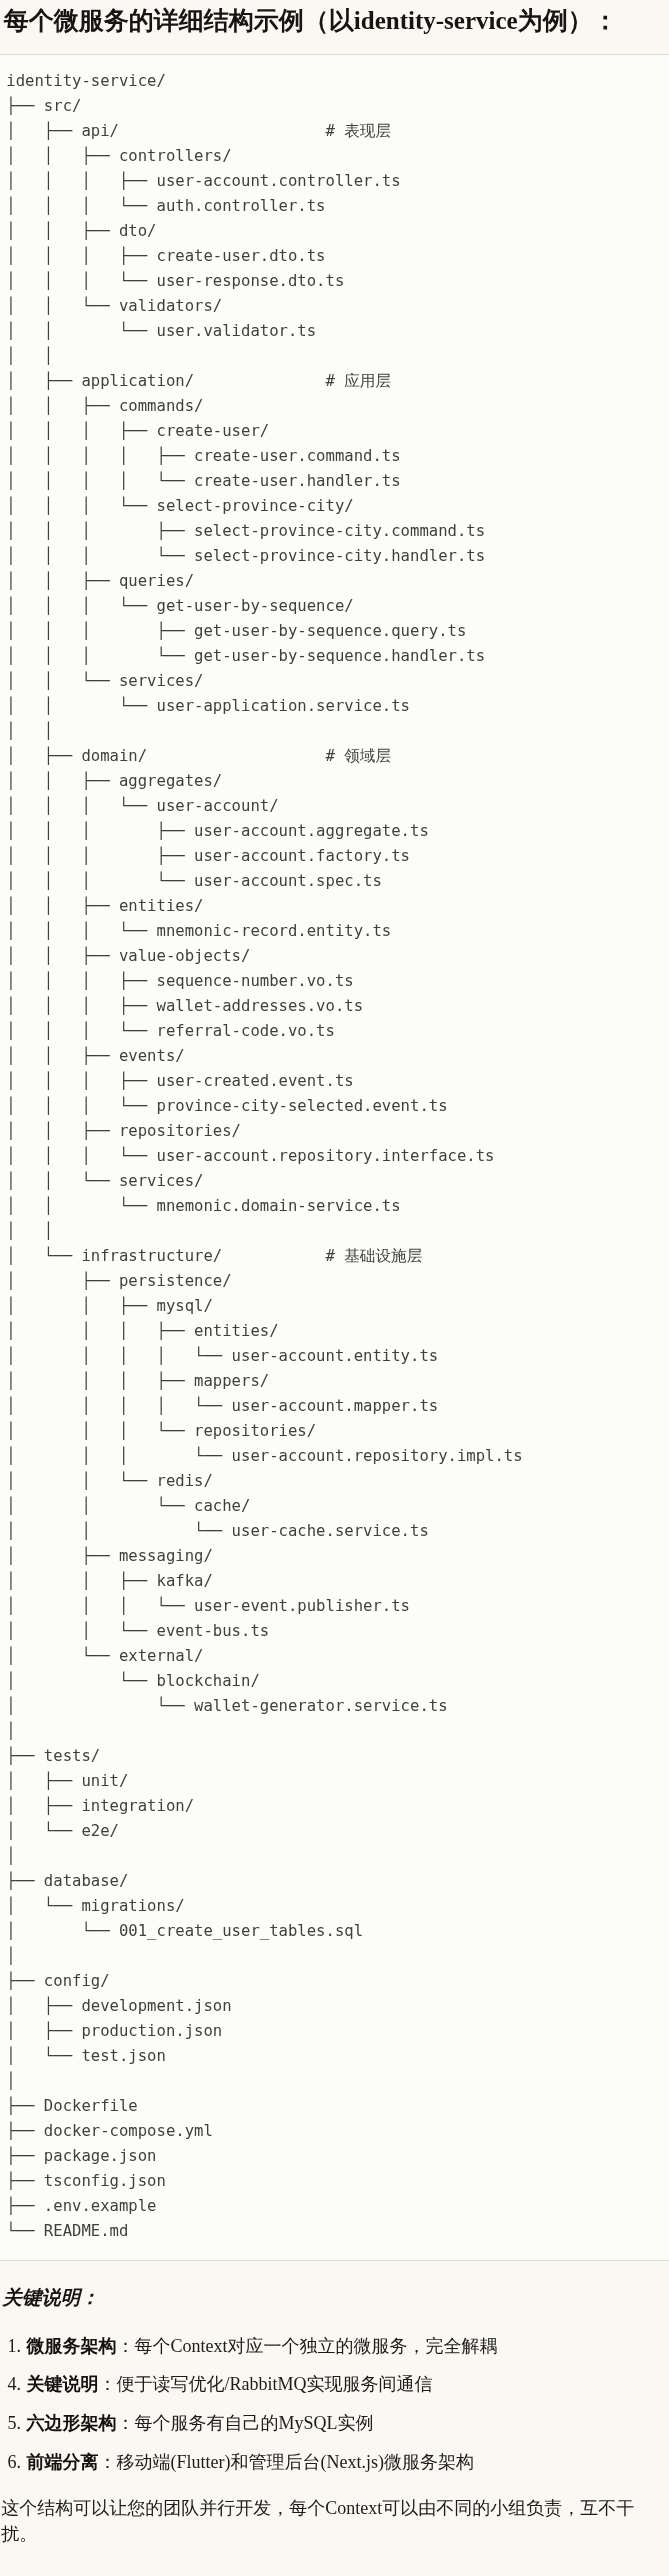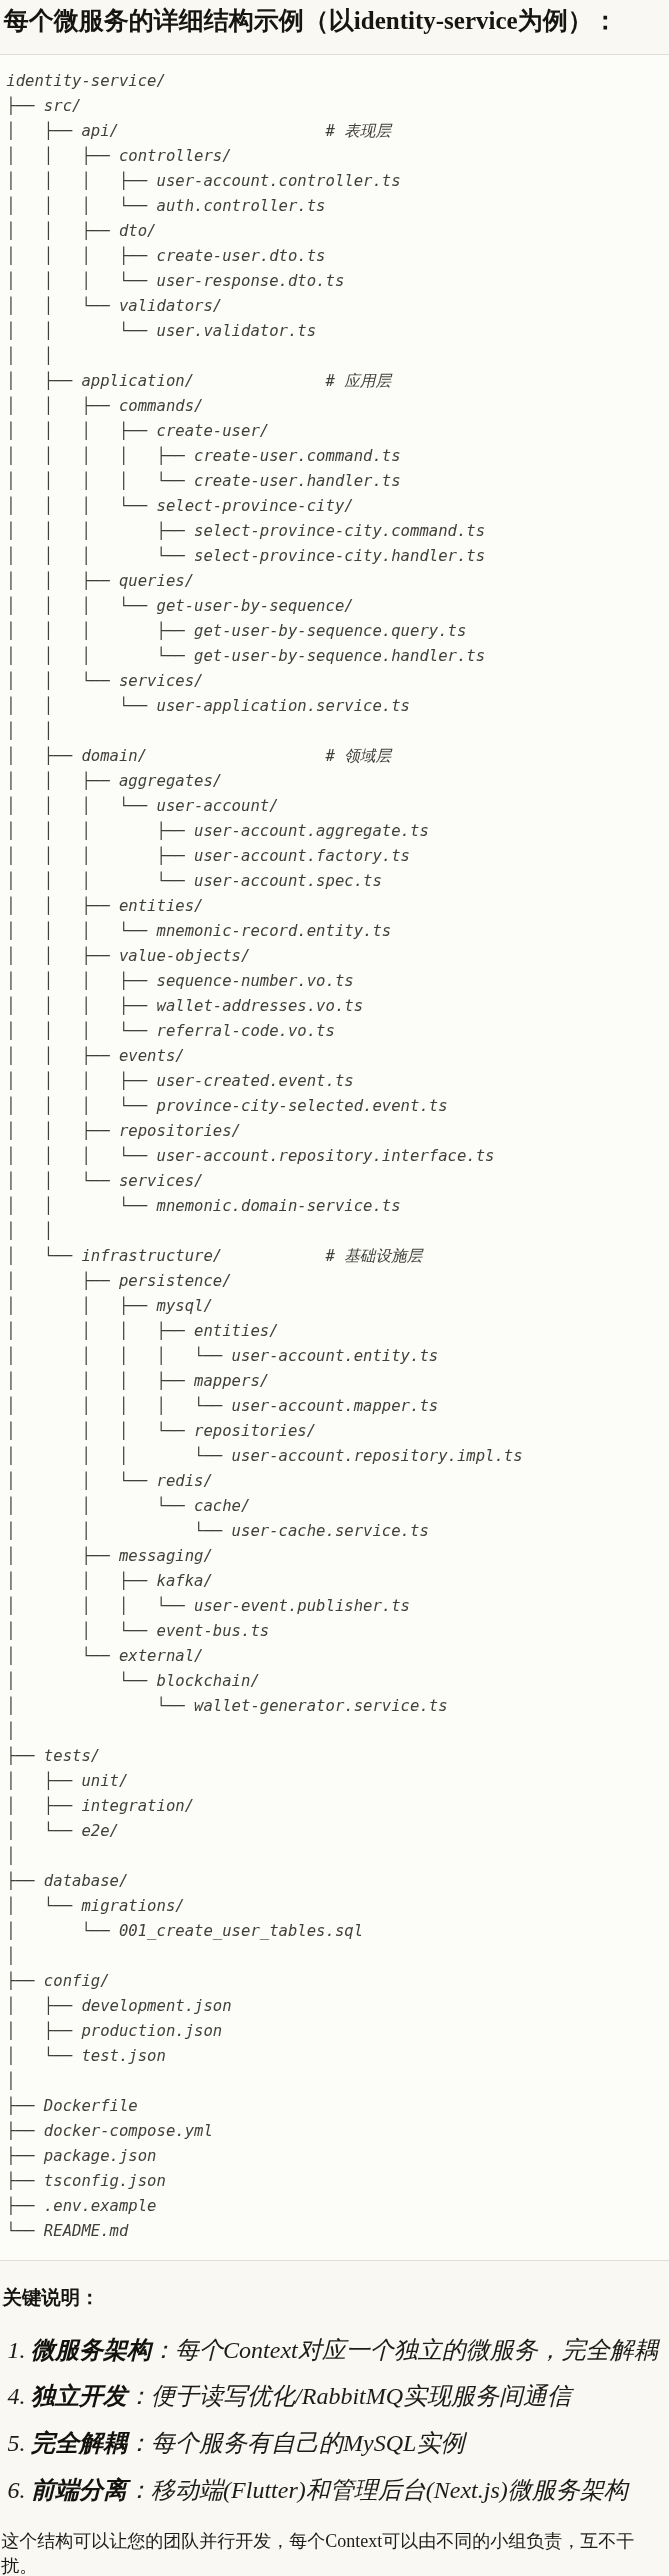--- a/index.html
+++ b/index.html
@@ -25,40 +25,39 @@
     border-bottom:1.3px solid #DFDDD5;
     padding:13.8px 5px 16.3px 6.3px;
   }
   .codeblock pre{
     margin:0;
     font-family:"DejaVu Sans Mono","Liberation Mono",monospace;
     font-size:15.6px;
     line-height:25px;
     color:#413F39;
     white-space:pre;
-    font-style:italic;
   }
   .notes-heading{
     margin:24px 0 0 2.5px;
     font-size:19.4px;
     font-weight:700;
     line-height:1.35;
     color:#161511;
+    font-style:italic;
   }
   ol.key-points{
     list-style:none;
     margin:22.5px 0 0 0;
     padding:0 0 0 7.5px;
   }
   ol.key-points li{
-    font-size:24px;
+    font-size:18px;
     line-height:1.35;
     margin:0 0 14.4px 0;
     color:#1D1C19;
-    font-style:italic;
   }
   .kp-num{margin-right:5.6px;}
   .kp-label{font-weight:700;color:#13120E;}
   .closing-paragraph{
     margin:22.5px 0 0 1.3px;
     font-size:18px;
     line-height:1.4;
     color:#1D1C19;
   }
 </style>
@@ -156,21 +155,21 @@
 ├── package.json
 ├── tsconfig.json
 ├── .env.example
 └── README.md</pre>
   </div>
 
   <h3 class="notes-heading">关键说明：</h3>
 
   <ol class="key-points">
       <li><span class="kp-num">1.</span><strong class="kp-label">微服务架构</strong><span>：</span><span>每个Context对应一个独立的微服务，完全解耦</span></li>
-      <li><span class="kp-num">4.</span><strong class="kp-label">独立开发</strong><span>：</span><span>便于读写优化/RabbitMQ实现服务间通信</span></li>
-      <li><span class="kp-num">5.</span><strong class="kp-label">完全解耦</strong><span>：</span><span>每个服务有自己的MySQL实例</span></li>
+      <li><span class="kp-num">4.</span><strong class="kp-label">关键说明</strong><span>：</span><span>便于读写优化/RabbitMQ实现服务间通信</span></li>
+      <li><span class="kp-num">5.</span><strong class="kp-label">六边形架构</strong><span>：</span><span>每个服务有自己的MySQL实例</span></li>
       <li><span class="kp-num">6.</span><strong class="kp-label">前端分离</strong><span>：</span><span>移动端(Flutter)和管理后台(Next.js)微服务架构</span></li>
     </ol>
 
   <p class="closing-paragraph">这个结构可以让您的团队并行开发，每个Context可以由不同的小组负责，互不干扰。</p>
 
 </main>
 
 
 </body></html>

